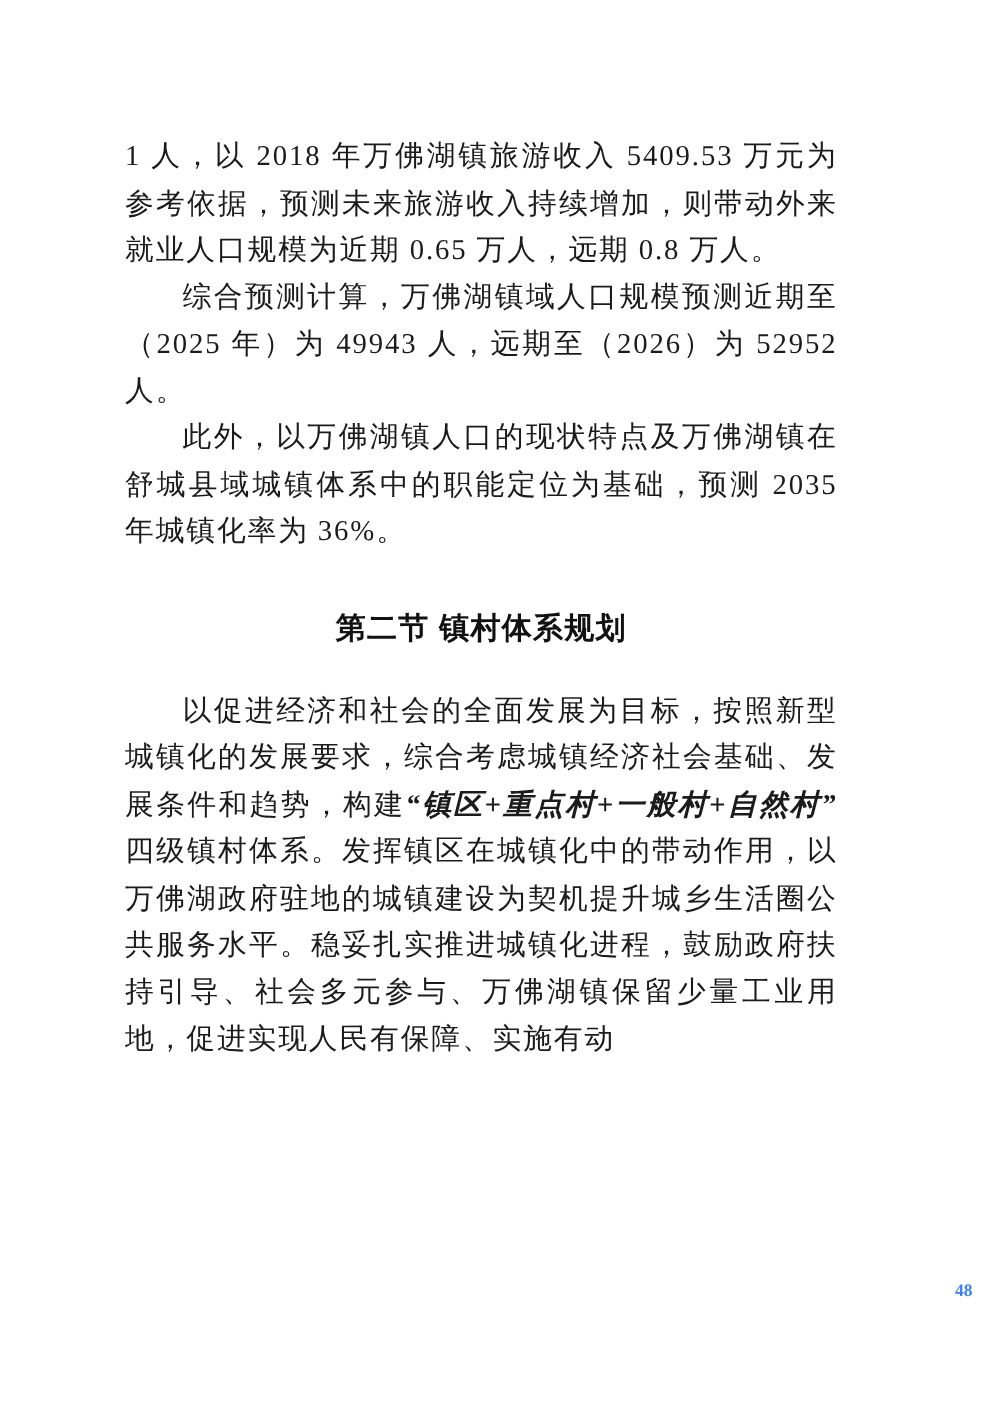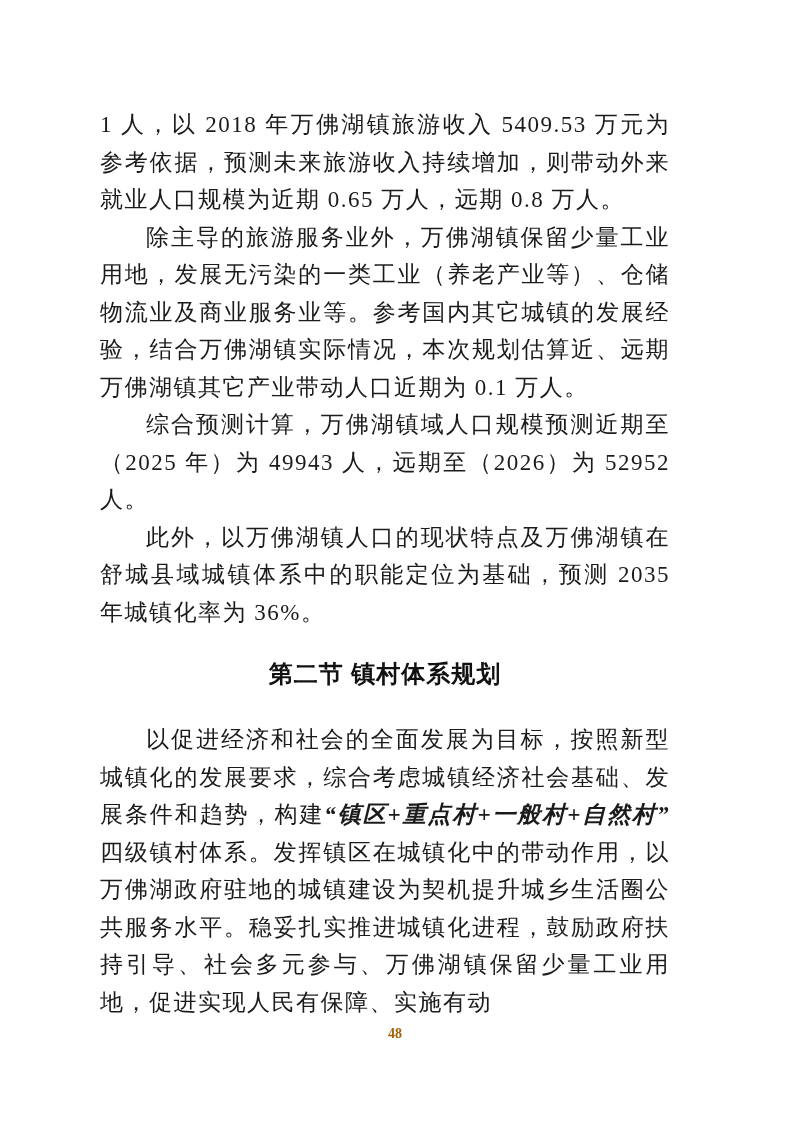--- a/index.html
+++ b/index.html
@@ -33,53 +33,52 @@
     word-break: break-all;
   }
   .para.indent {
     text-indent: 2em;
   }
   .para .bold {
     font-weight: bold;
     font-style: italic;
   }
   .heading {
-    margin: 28px 0 32px 0;
+    margin: 44px 0 32px 0;
     padding: 0;
     font-family: "Liberation Sans", "DejaVu Sans", sans-serif;
     font-weight: bold;
     font-size: 24px;
     line-height: 30px;
     color: #111111;
     text-align: center;
     letter-spacing: 1px;
     text-indent: 0;
   }
   .page-number {
     position: absolute;
     left: 0;
-    right: 4px;
+    right: 16px;
     bottom: 80px;
-    text-align: center;
+    text-align: right;
     font-family: "Liberation Serif", "DejaVu Serif", serif;
     font-weight: bold;
     font-size: 14px;
-    color: #a16207;
+    color: #3b82f6;
   }
 </style>
 </head>
 <body>
 
 <div class="page">
   <div class="content">
 
     <p class="para">1 人，以 2018 年万佛湖镇旅游收入 5409.53 万元为参考依据，预测未来旅游收入持续增加，则带动外来就业人口规模为近期 0.65 万人，远期 0.8 万人。</p>
 
 
-    <p class="para indent">除主导的旅游服务业外，万佛湖镇保留少量工业用地，发展无污染的一类工业（养老产业等）、仓储物流业及商业服务业等。参考国内其它城镇的发展经验，结合万佛湖镇实际情况，本次规划估算近、远期万佛湖镇其它产业带动人口近期为 0.1 万人。</p>
 
     <p class="para indent">综合预测计算，万佛湖镇域人口规模预测近期至（2025 年）为 49943 人，远期至（2026）为 52952 人。</p>
 
     <p class="para indent">此外，以万佛湖镇人口的现状特点及万佛湖镇在舒城县域城镇体系中的职能定位为基础，预测 2035 年城镇化率为 36%。</p>
 
     <h2 class="heading">第二节 镇村体系规划</h2>
 
     <p class="para indent"><span>以促进经济和社会的全面发展为目标，按照新型城镇化的发展要求，综合考虑城镇经济社会基础、发展条件和趋势，构建</span><span class="bold">“镇区+重点村+一般村+自然村”</span><span>四级镇村体系。发挥镇区在城镇化中的带动作用，以万佛湖政府驻地的城镇建设为契机提升城乡生活圈公共服务水平。稳妥扎实推进城镇化进程，鼓励政府扶持引导、社会多元参与、万佛湖镇保留少量工业用地，促进实现人民有保障、实施有动</span></p>
 
   </div>

